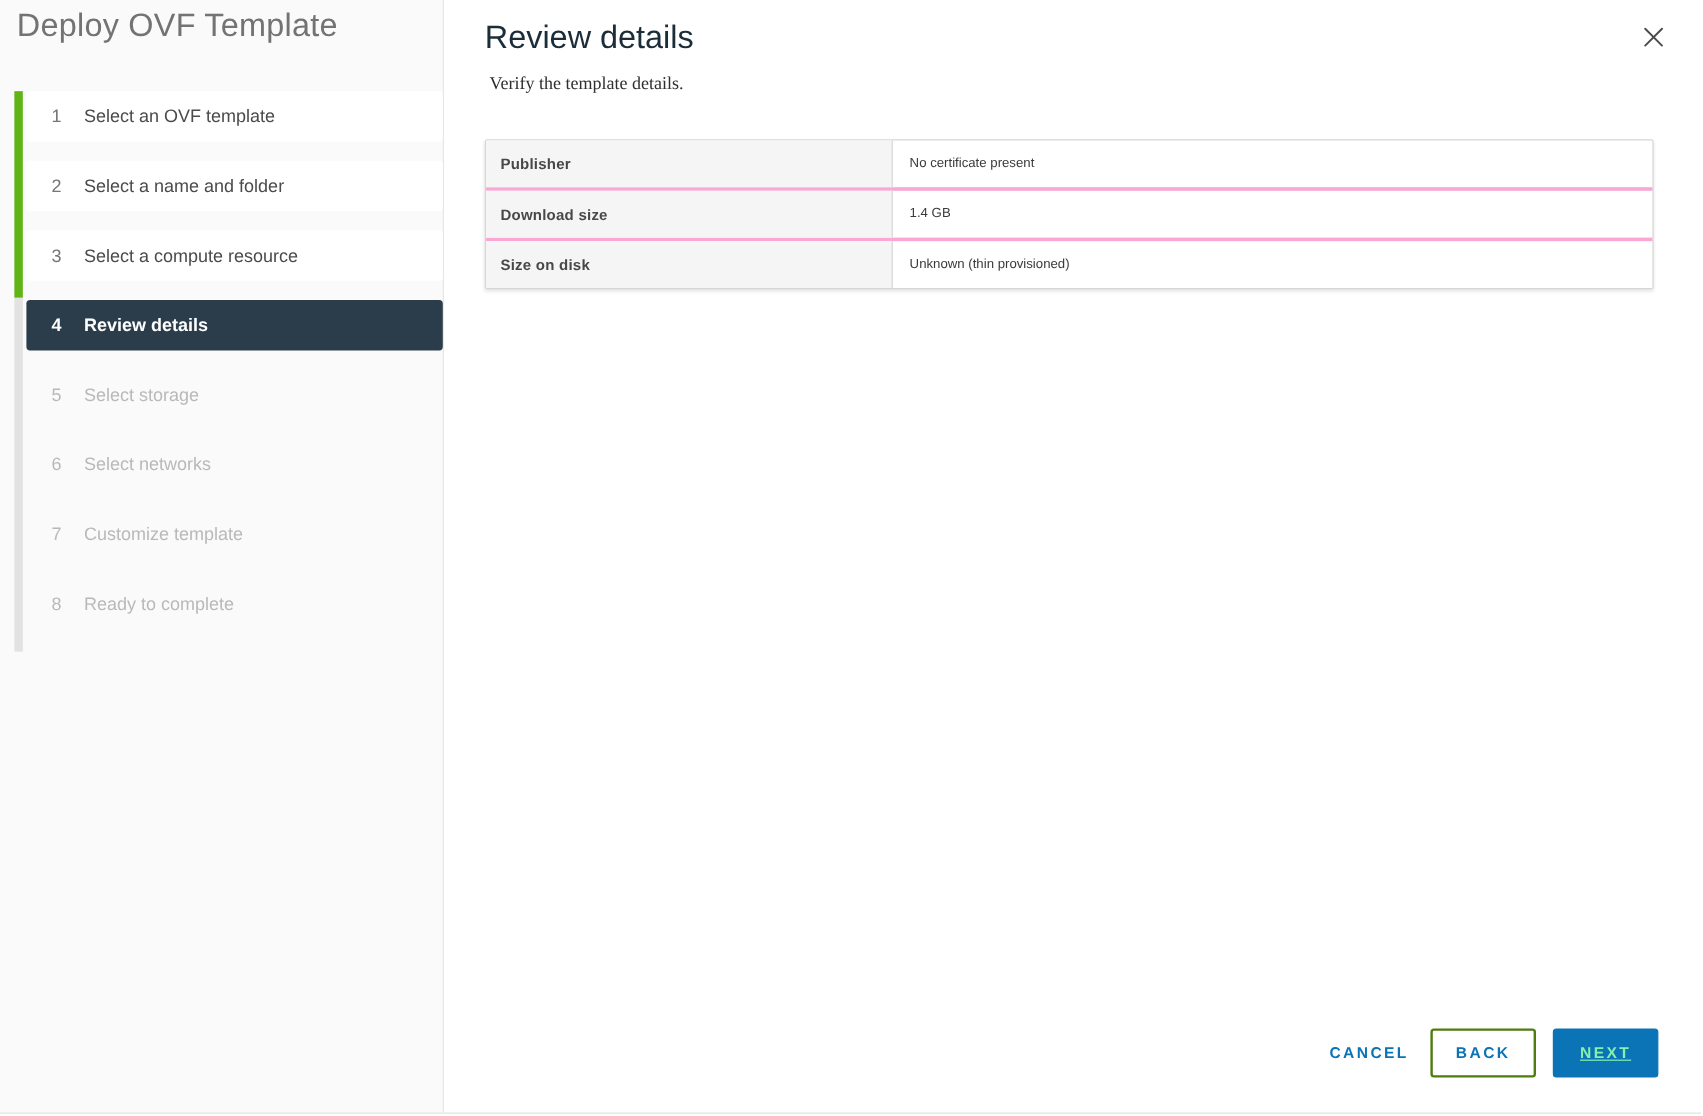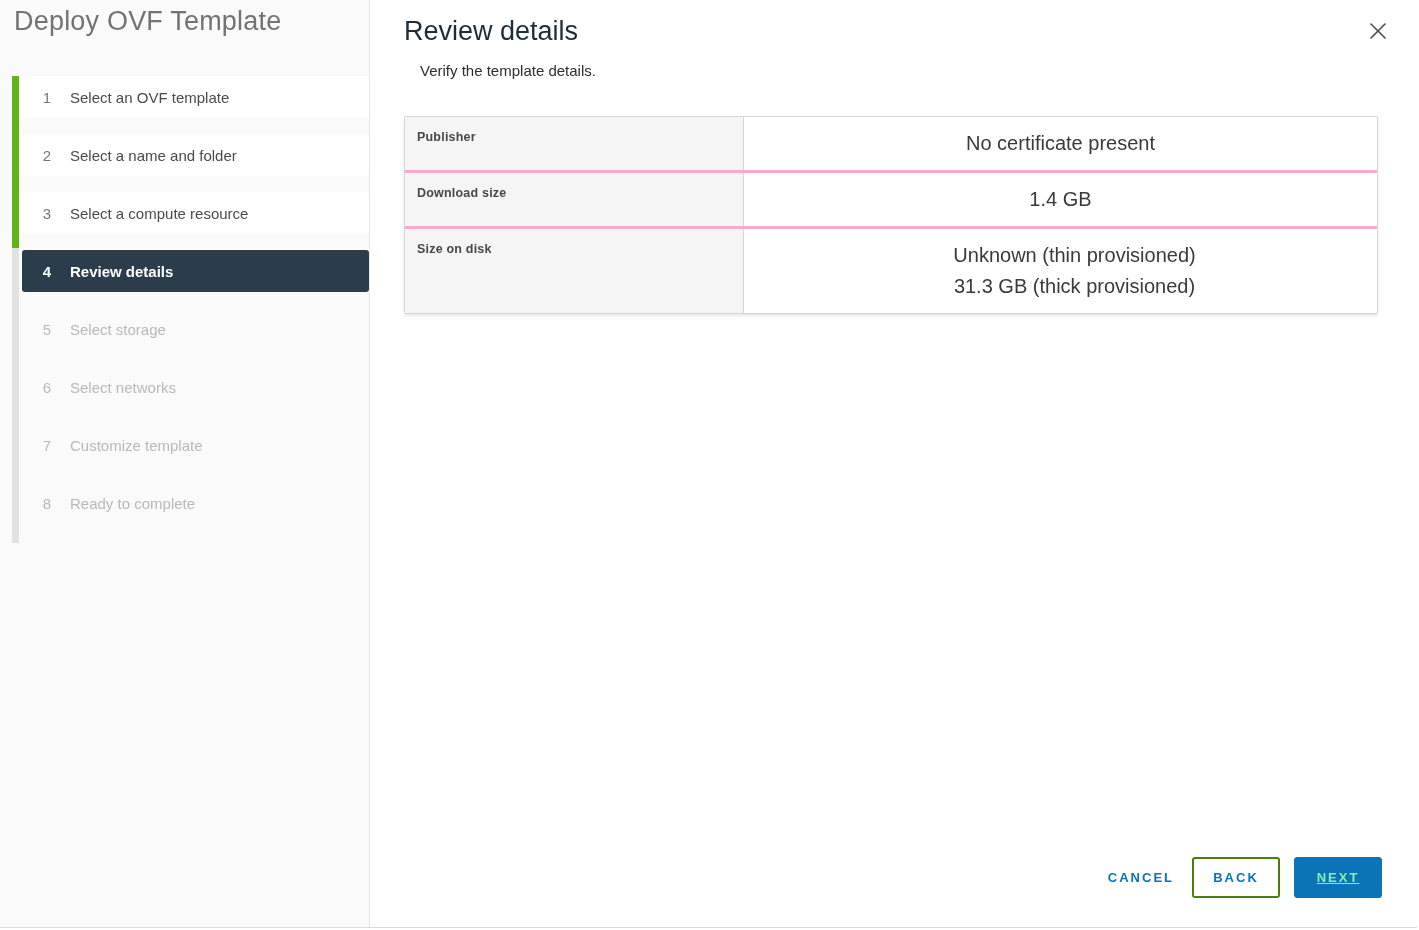--- a/index.html
+++ b/index.html
@@ -82,23 +82,24 @@
     padding: 0 40px 0 34px;
     background: #ffffff;
   }
   .main-title {
     margin: 16px 0 0 0;
     font-size: 27px;
     font-weight: 400;
     color: #1b2d39;
   }
   .main-subtitle {
-    margin: 15px 0 0 16px;
+    margin: 15px 0 0 4px;
     font-size: 15px;
     color: #2e2e2e;
+    font-family: Liberation Serif, serif;
   }
   .close-btn {
     position: absolute;
     top: 19px; right: 28px;
     width: 24px; height: 24px;
     padding: 0;
     background: none;
     border: none;
     cursor: pointer;
     color: #4a4a4a;
@@ -111,39 +112,38 @@
     width: 974px;
     border: 1px solid #d6d6d6;
     border-radius: 2px;
     background: #ffffff;
     box-shadow: 0 2px 3px rgba(0,0,0,0.09);
   }
   .trow {
     display: flex;
     border-bottom: 3px solid #f9a8d4;
   }
-  .trow:last-child { border-bottom: none; gap: 28px; }
+  .trow:last-child { border-bottom: none; }
   .tlabel {
     width: 339px;
     flex: none;
     background: #f5f5f5;
     border-right: 1px solid #d6d6d6;
     padding: 13px 12px 11px 12px;
     font-size: 12.5px;
     font-weight: 700;
     letter-spacing: 0.2px;
     color: #484848;
   }
   .tvalue {
     flex: 1;
     padding: 11px 14px;
-    font-size: 20px;
+    font-size: 11px;
     color: #3a3a3a;
     line-height: 1.55;
-    text-align: center;
   }
 
   
   .footer {
     position: absolute;
     right: 36px; bottom: 29px;
     display: flex;
     align-items: center;
   }
   .btn {
@@ -252,21 +252,20 @@
       <div class="trow">
         <div class="tlabel">Download size</div>
         <div class="tvalue">
           <div>1.4 GB</div>
         </div>
       </div>
       <div class="trow">
         <div class="tlabel">Size on disk</div>
         <div class="tvalue">
           <div>Unknown (thin provisioned)</div>
-          <div>31.3 GB (thick provisioned)</div>
         </div>
       </div>
     </div>
 
     <div class="footer">
       <button class="btn-link">CANCEL</button>
       <button class="btn btn-outline">BACK</button>
       <button class="btn btn-primary">NEXT</button>
     </div>
   </main>

